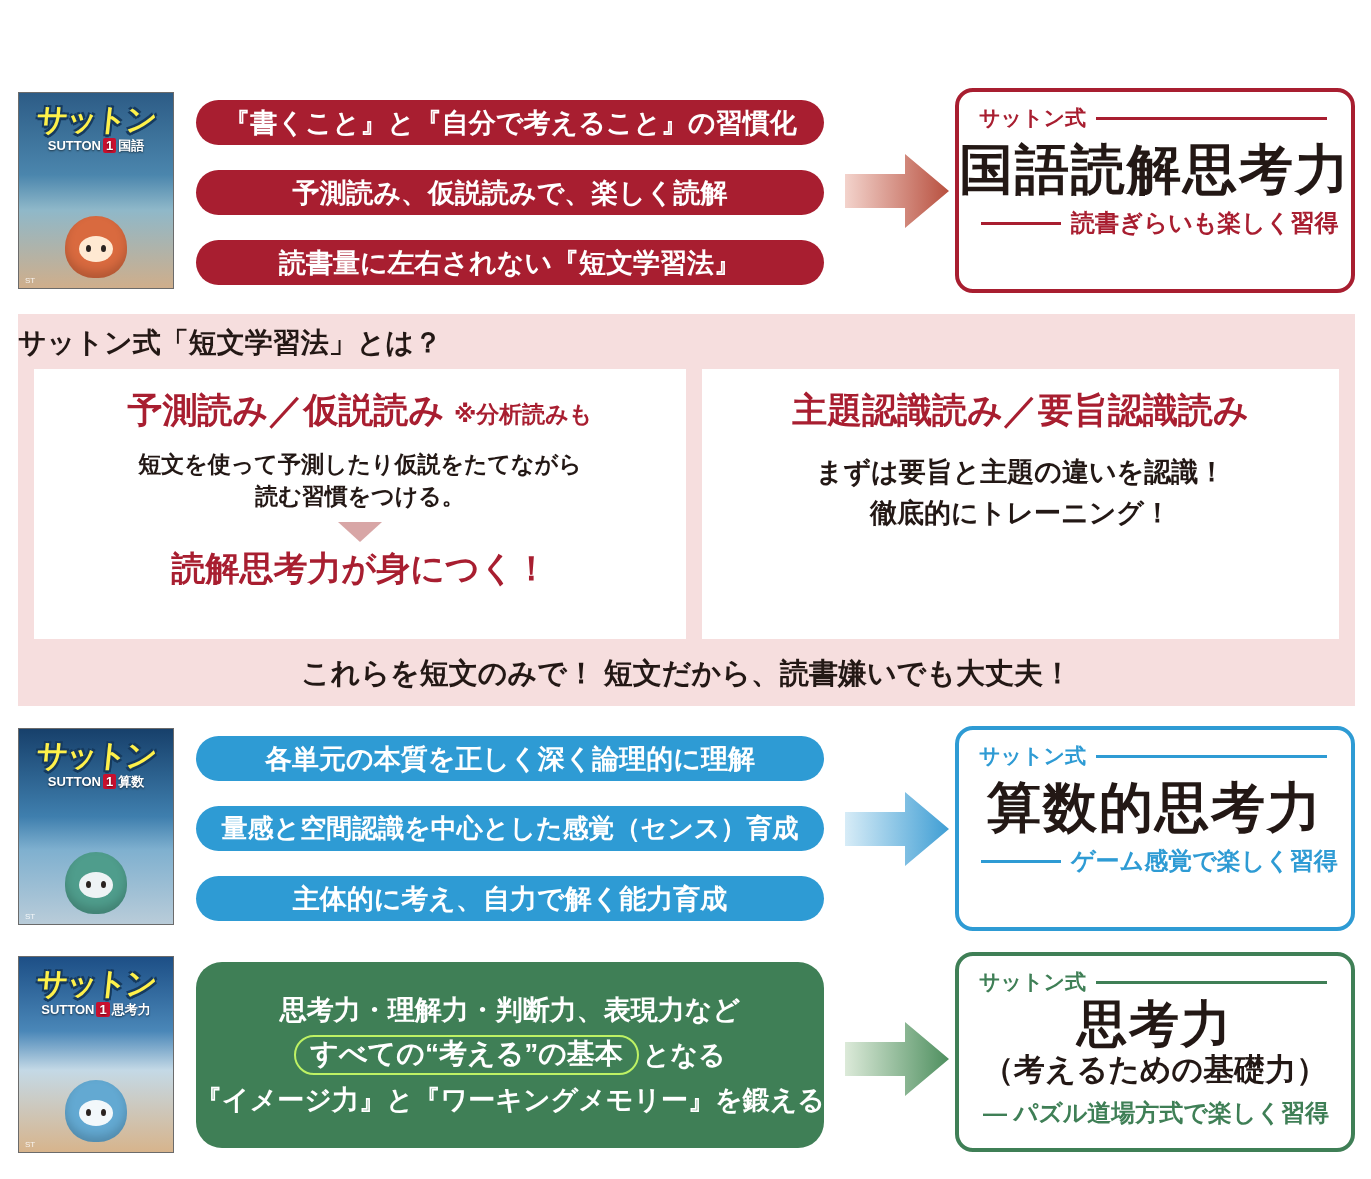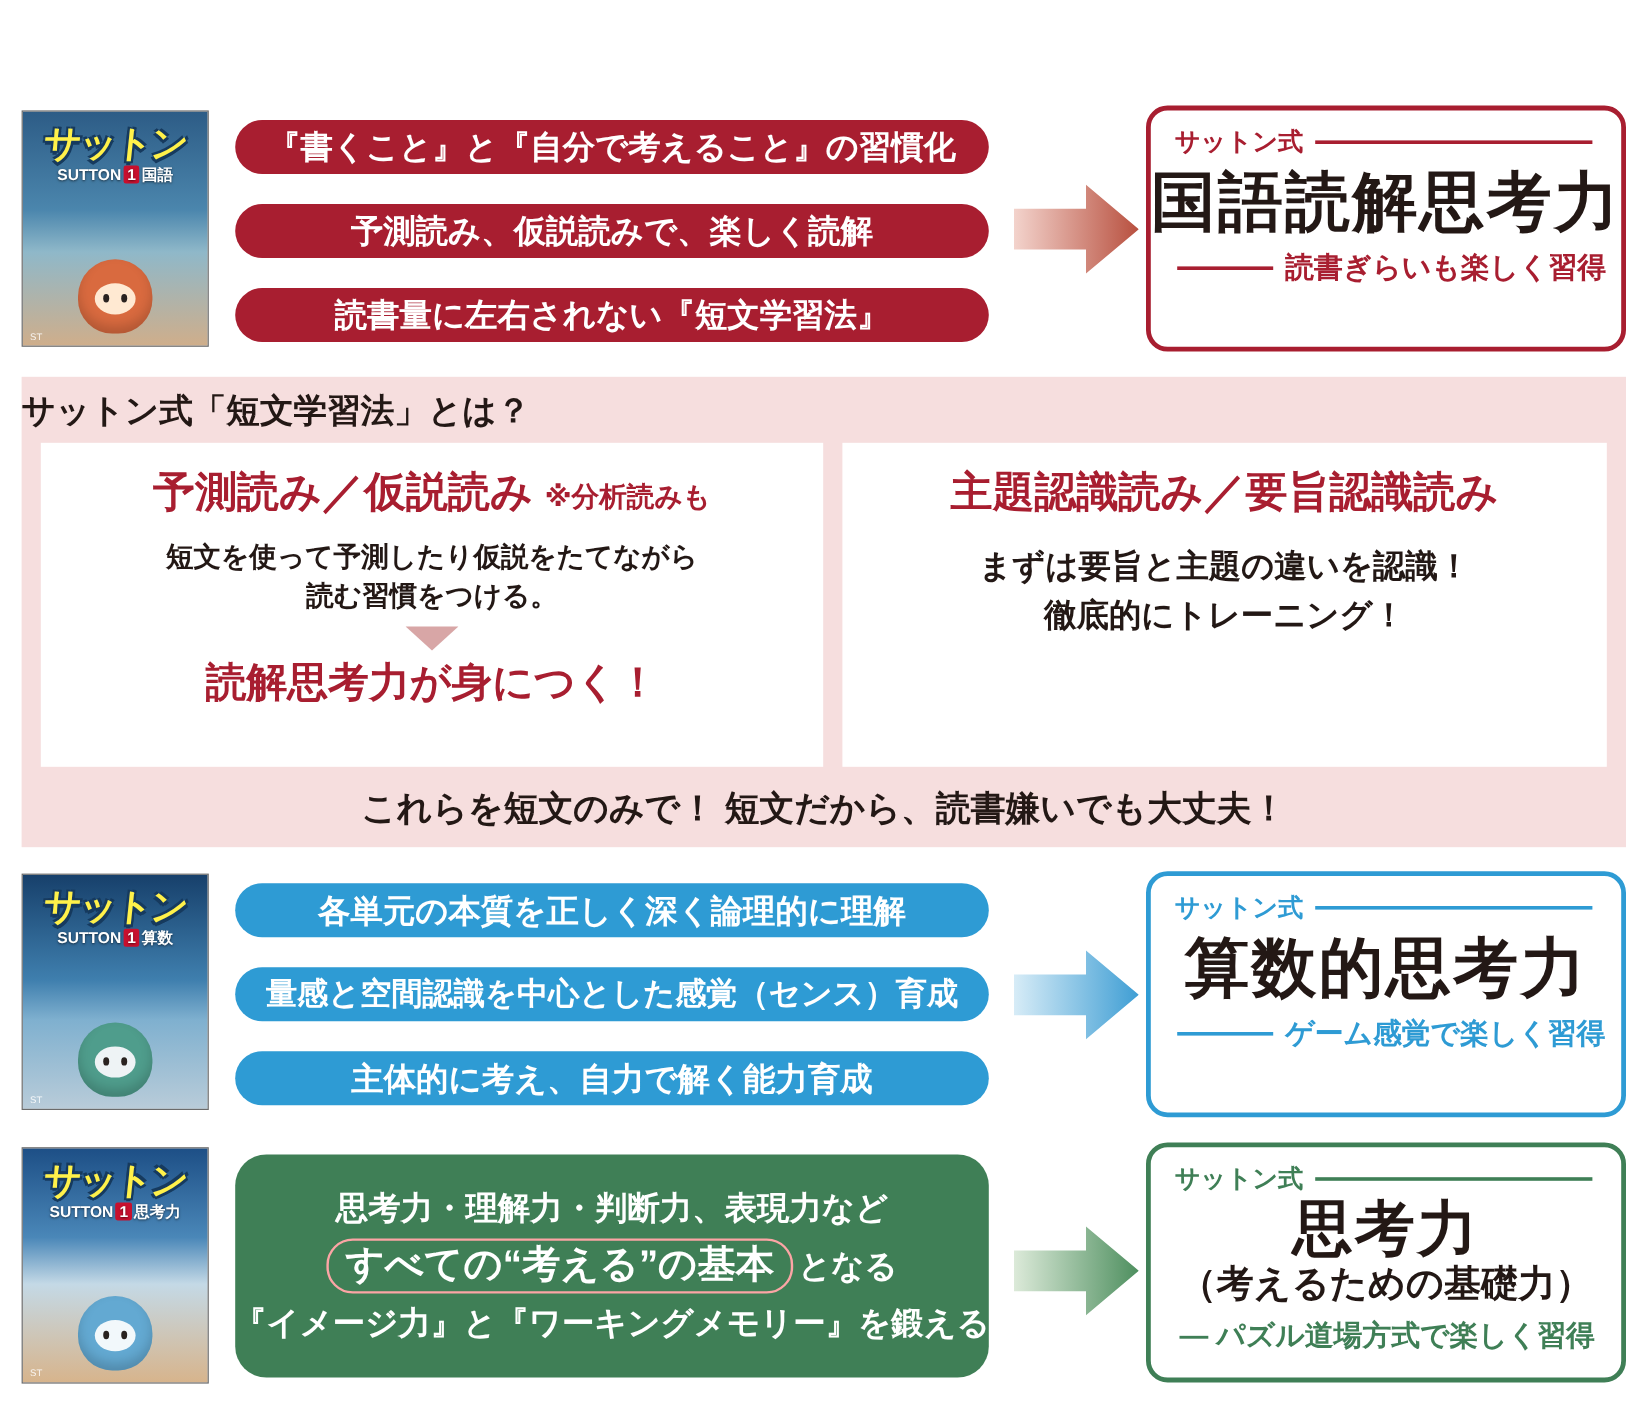--- a/index.html
+++ b/index.html
@@ -165,24 +165,24 @@
     display: flex;
     flex-direction: column;
     align-items: center;
     justify-content: center;
     gap: 7px;
     box-sizing: border-box;
   }
   .green-line { font-size: 27px; white-space: nowrap; }
   .green-line-2 { display: flex; align-items: center; gap: 4px; font-size: 27px; white-space: nowrap; }
   .green-chip {
-    border: 2px solid #fca5a5;
+    border: 2px solid #bef264;
     border-radius: 22px;
     padding: 2px 14px 4px;
-    font-size: 32px;
+    font-size: 28px;
     line-height: 1.1;
   }
 
   
   .arrow {
     position: absolute;
     width: 104px;
     height: 78px;
   }
   .arrow svg { display: block; width: 100%; height: 100%; }

